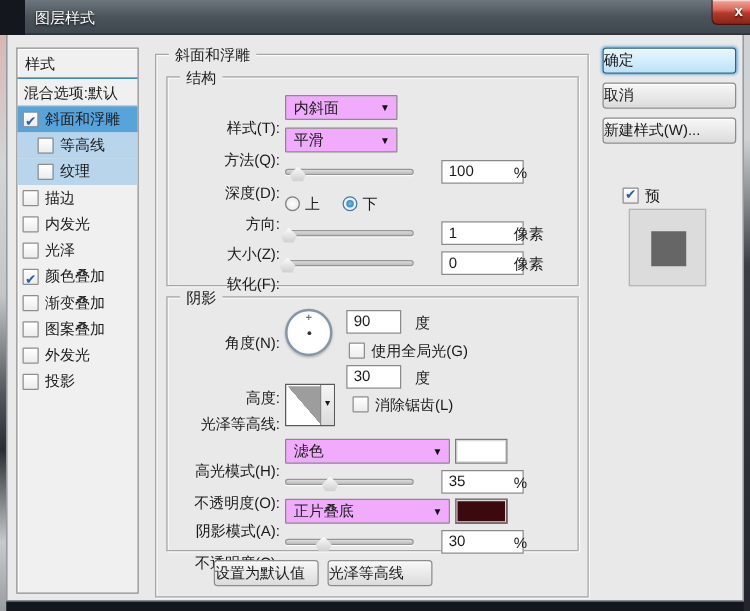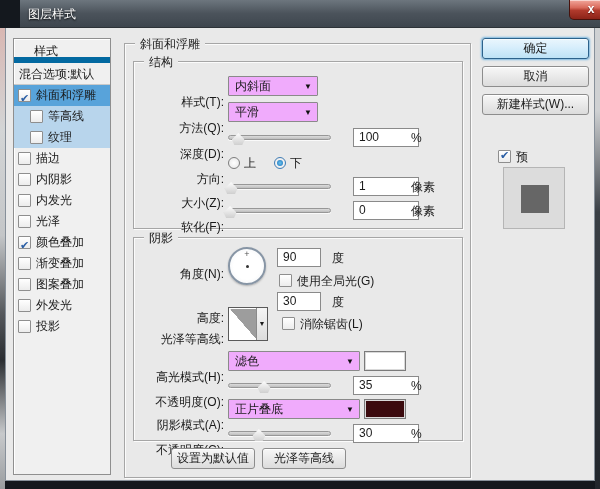--- a/index.html
+++ b/index.html
@@ -24,21 +24,21 @@
     color:#fff; font-weight:bold; font-size:12px; text-align:center; line-height:18px;
     text-shadow:0 1px 1px #5a1510; box-shadow:inset 0 1px 0 rgba(255,255,255,.55); cursor:pointer; }
 
   
   #dialog { position:absolute; left:5px; top:28px; width:590px; height:453px;
     background:#e9e9e9; border:1px solid #87909a; border-top:none; }
 
   
   #sidebar { position:absolute; left:7px; top:10px; width:98px; height:437px;
     background:#f0f0f0; border:1px solid #8f8f8f; box-shadow:inset 1px 1px 0 #fff; }
-  .sb-header { height:24px; line-height:24px; padding-left:20px; border-bottom:6px solid #0369a1; }
+  .sb-header { height:24px; line-height:24px; padding-left:6px; border-bottom:1px solid #0369a1; }
   .sb-blend { height:22px; line-height:22px; padding-left:5px; border-bottom:1px solid #c9c9c9; cursor:pointer; }
   .sb-item { position:relative; height:21px; line-height:21px; padding-left:22px; cursor:pointer; }
   .sb-item.selected { background:#58a3da; }
   .sb-item.sub { background:#b8d5ec; padding-left:34px; }
   .sb-item .cb { left:4px; top:4px; }
   .sb-item.sub .cb { left:16px; }
 
   
   .cb { position:absolute; width:13px; height:13px; background:linear-gradient(#fff,#ececec);
         border:1px solid #8e8e8e; border-radius:1px; cursor:pointer; }
@@ -87,21 +87,21 @@
   #contour-picker .thumbpic { position:absolute; left:1px; top:1px; width:26px; height:30px;
      background:linear-gradient(to bottom left, #9d9d9d 49.6%, #ffffff 50%); }
   #contour-picker .dd { position:absolute; right:0; top:0; width:11px; height:100%; border-left:1px solid #8a8a8a;
      background:linear-gradient(#f5f5f5,#dcdcdc); font-size:7px; text-align:center; line-height:32px; }
 
   .swatch { position:absolute; left:230px; top:0; width:42px; height:20px; border:1px solid #7b7b7b;
      box-shadow:inset 0 0 0 1px #d9d9d9; cursor:pointer; }
 
   
   .btn { position:absolute; height:21px; background:linear-gradient(#f7f7f7,#ebebeb 45%,#dcdcdc);
-     border:1px solid #8d8d8d; border-radius:3px; text-align:center; line-height:19px; cursor:pointer;
+     border:1px solid #8d8d8d; border-radius:3px; text-align:left; line-height:19px; cursor:pointer;
      box-shadow:inset 0 1px 0 #fff; }
   .btn-default { background:linear-gradient(#eaf6fd,#d7eefc 45%,#bde2f5); border-color:#2c628b;
      box-shadow:0 0 2px 1px #7ab8e0, inset 0 1px 0 #f6fbff; }
 
   
   #preview-check-wrap { position:absolute; left:492px; top:121px; height:16px; }
   #preview-check-wrap .cb { left:0; top:1px; }
   #preview-label { position:absolute; left:18px; top:0; line-height:16px; }
   #preview-thumb { position:absolute; left:497px; top:139px; width:62px; height:62px;
      background:#dcdcdc; border:1px solid #b5b5b5; }
@@ -140,24 +140,20 @@
         <div class="sb-item sub">
           <span class="cb"></span>
           <span>纹理</span>
         </div>
 
         <div class="sb-item">
           <span class="cb"></span>
           <span>描边</span>
         </div>
 
-        <div class="sb-item">
-          <span class="cb"></span>
-          <span>内阴影</span>
-        </div>
 
         <div class="sb-item">
           <span class="cb"></span>
           <span>内发光</span>
         </div>
 
         <div class="sb-item">
           <span class="cb"></span>
           <span>光泽</span>
         </div>

